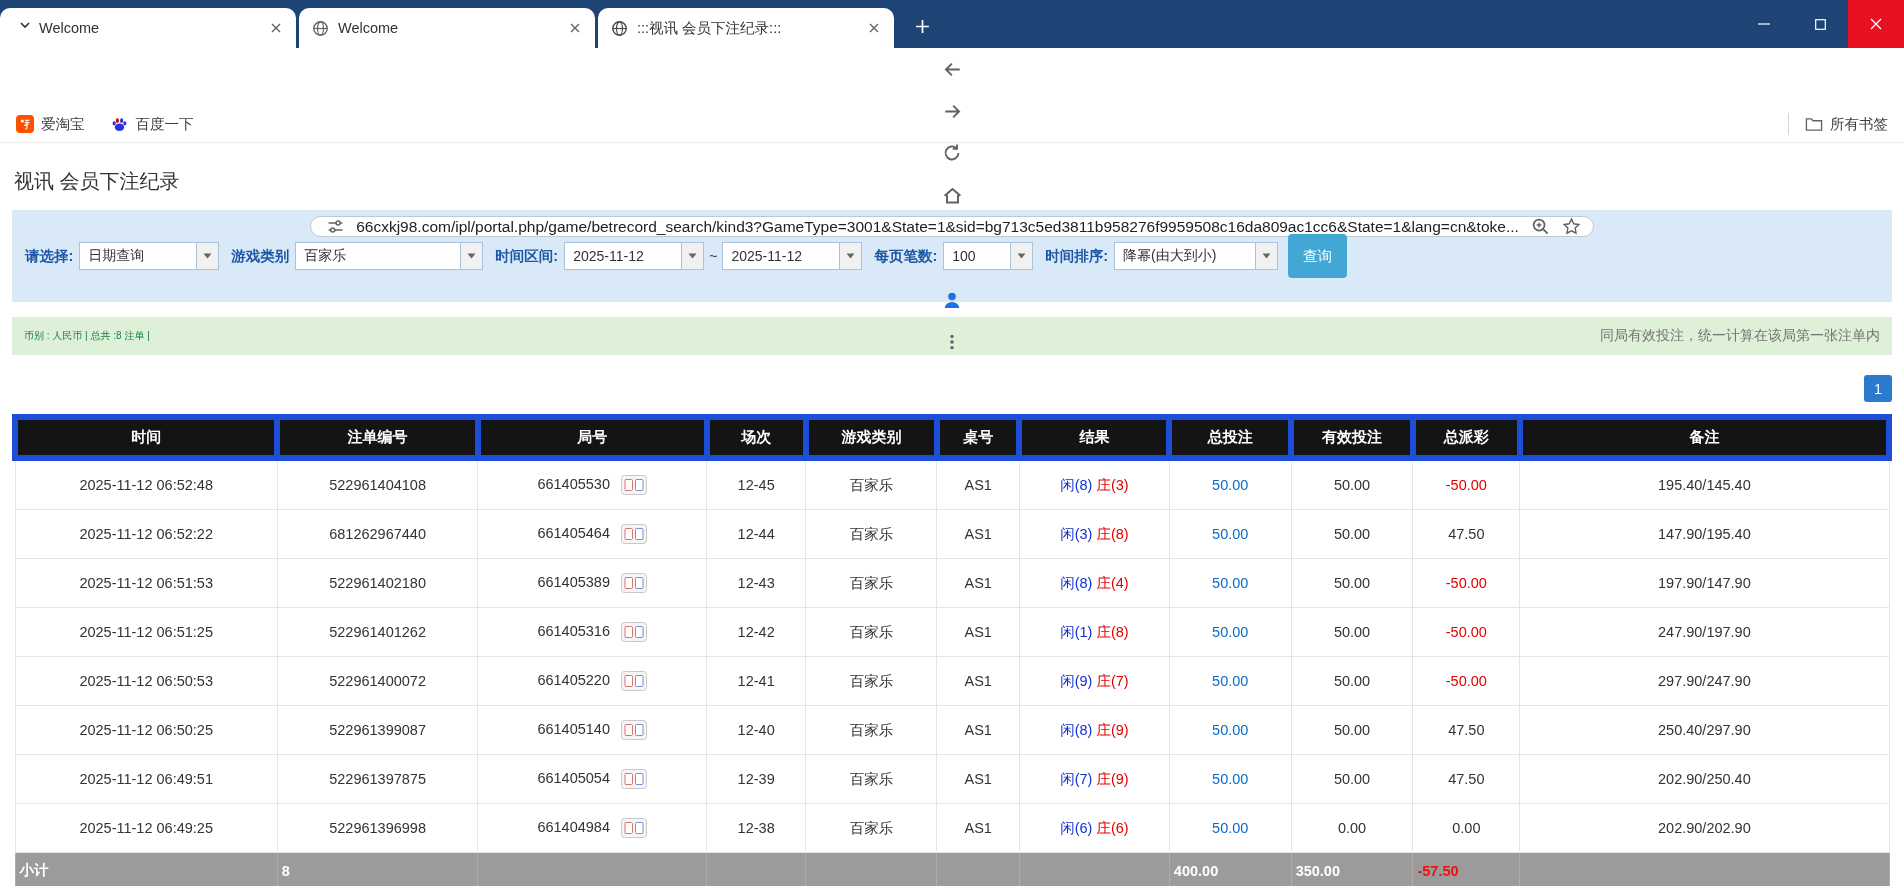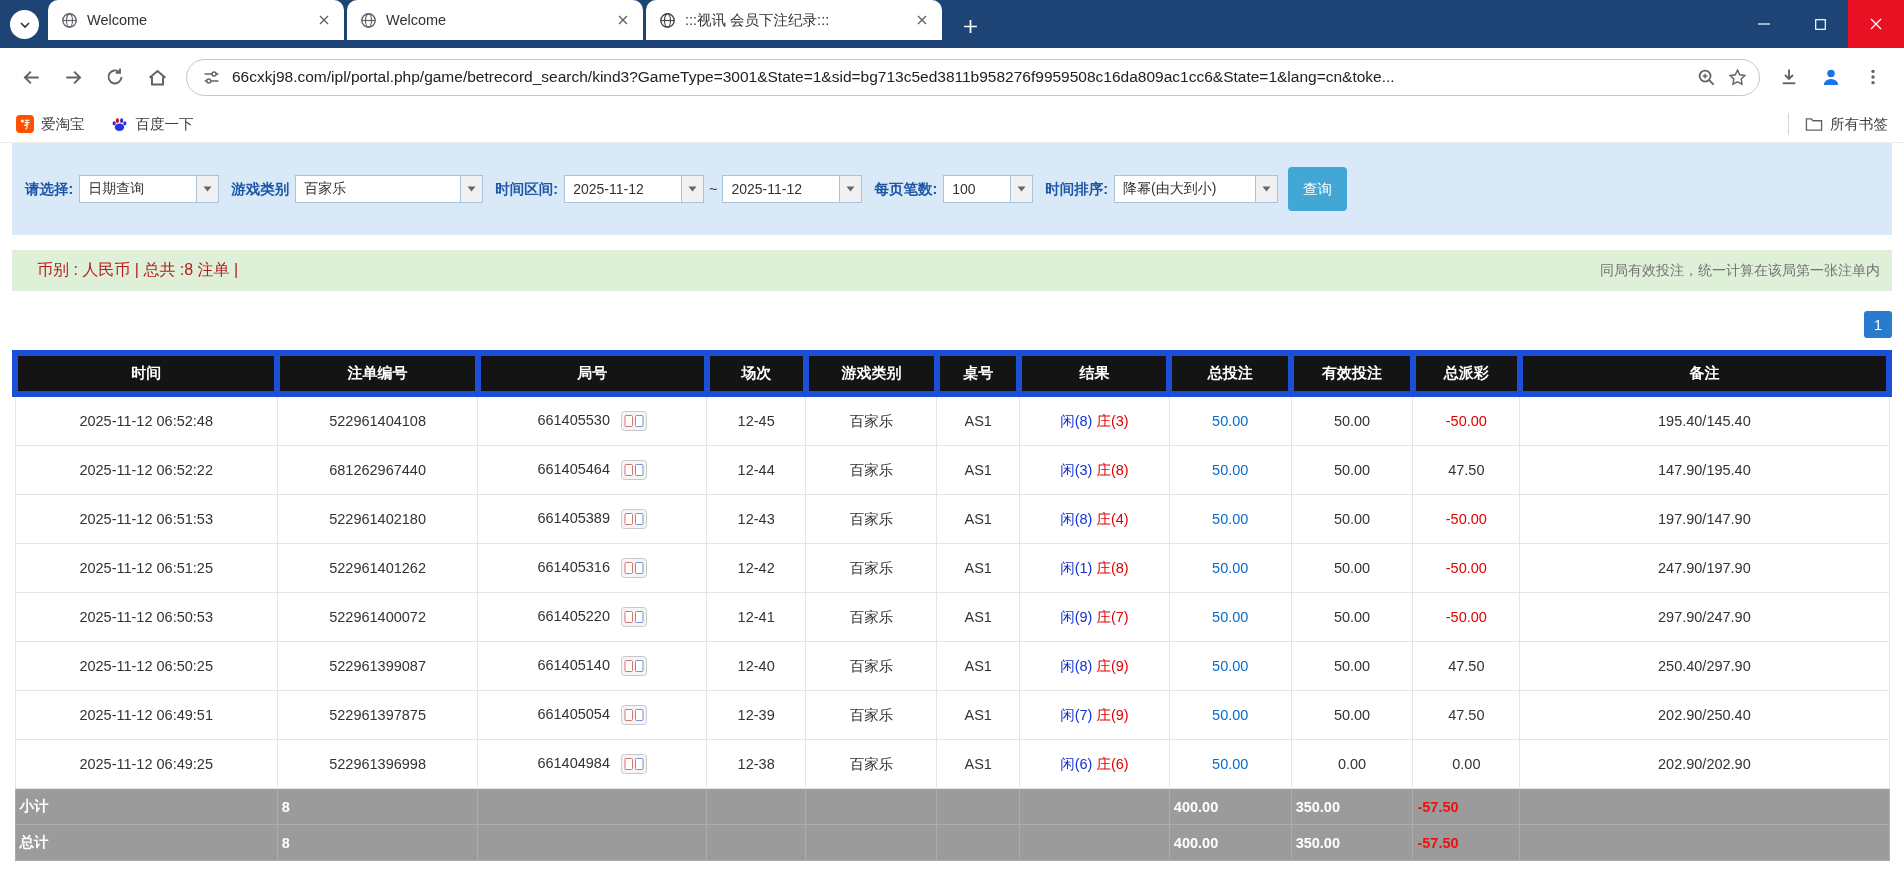--- a/index.html
+++ b/index.html
@@ -1,31 +1,31 @@
 <!DOCTYPE html>
 <html><head>
 <meta charset="utf-8">
 <style>
 *{box-sizing:border-box;margin:0;padding:0;}
 html,body{width:1904px;height:886px;}
 body{font-family:"Liberation Sans","DejaVu Sans",sans-serif;background:#fff;overflow:hidden;}
 
 
-.tabstrip{height:48px;background:#1d4475;display:flex;padding-left:48px;position:relative;}
+.tabstrip{height:48px;background:#1d4475;display:flex;align-items:flex-end;position:relative;}
 .tab-search{position:absolute;left:10px;top:10px;width:29px;height:29px;border-radius:50%;background:#fff;display:flex;align-items:center;justify-content:center;cursor:pointer;}
 .tab{width:296px;height:40px;background:#fff;border-radius:10px 10px 0 0;display:flex;align-items:center;gap:9px;padding:0 10px 0 13px;margin-right:3px;cursor:pointer;}
 .tab-title{flex:1;font-size:14.5px;color:#2f3237;white-space:nowrap;overflow:hidden;text-overflow:ellipsis;}
 .tab-close{width:20px;height:20px;border-radius:50%;display:flex;align-items:center;justify-content:center;flex:none;}
 .favicon{display:flex;flex:none;}
 .newtab{width:34px;height:34px;margin:0 0 5px 8px;display:flex;align-items:center;justify-content:center;align-self:flex-end;border-radius:50%;}
 .win-controls{position:absolute;right:0;top:0;height:48px;display:flex;}
 .winbtn{width:56px;height:48px;display:flex;align-items:center;justify-content:center;cursor:pointer;}
 .winbtn.close{background:#e81123;}
 
-.toolbar{height:58px;display:flex;align-items:center;padding:0 10px;background:#fff;}
+.toolbar{height:58px;display:flex;align-items:center;padding:0 10px;background:#fff;flex-direction:column;}
 .navbtn{width:42px;height:42px;border-radius:50%;display:flex;align-items:center;justify-content:center;flex:none;cursor:pointer;}
 .urlbar{flex:1;height:37px;border:1px solid #c3c7cd;border-radius:19px;display:flex;align-items:center;gap:12px;padding:0 12px 0 16px;margin:0 8px;background:#fff;cursor:text;}
 .url-text{flex:1;font-size:15.5px;color:#202124;white-space:nowrap;overflow:hidden;}
 .inbar{display:flex;flex:none;align-items:center;cursor:pointer;}
 
 .bookmarks{height:37px;display:flex;align-items:center;padding:0 16px;background:#fff;border-bottom:1px solid #ececec;}
 .bm{display:flex;align-items:center;gap:7px;font-size:14.5px;color:#3c4043;margin-right:26px;cursor:pointer;white-space:nowrap;}
 .bm-ico{width:18px;height:18px;display:flex;align-items:center;justify-content:center;flex:none;}
 .taobao{background:#ff5000;border-radius:4px;}
 .bm-right{margin-left:auto;display:flex;align-items:center;}
@@ -39,21 +39,21 @@
 .flabel{color:#1d57a5;font-weight:700;font-size:14.5px;margin:0 6px 0 12px;white-space:nowrap;}
 .flabel.first{margin-left:3px;}
 .fsep{color:#333;font-size:14px;margin:0 5px;}
 .combo{height:28px;background:#fff;border:1px solid #a9c3da;display:flex;align-items:center;flex:none;cursor:pointer;}
 .combo-val{flex:1;padding:0 8px;font-size:14px;color:#333;white-space:nowrap;overflow:hidden;}
 .combo-arrow{width:22px;align-self:stretch;border-left:1px solid #a9c3da;background:#f1f1f1;display:flex;align-items:center;justify-content:center;}
 .w-query{width:140px;}.w-game{width:188px;}.w-date{width:140px;}.w-per{width:90px;}.w-sort{width:164px;}
 .search-btn{margin-left:10px;background:#42a7d5;color:#fff;border:none;height:44px;padding:0 15px;border-radius:4px;font-size:14.5px;font-family:inherit;cursor:pointer;}
 
 .summary{margin-top:15px;background:#dff0d8;padding:10px 12px;display:flex;align-items:center;justify-content:space-between;}
-.summary-left{font-size:16px;color:#b91c1c;margin-left:13px;}
+.summary-left{font-size:10px;color:#15803d;}
 .summary-right{font-size:14px;color:#737373;}
 
 .pager{display:flex;justify-content:flex-end;margin:20px 0 12px;}
 .page-btn{min-width:28px;height:27px;background:#2a7ace;color:#fff;font-size:14.5px;border-radius:3px;display:flex;align-items:center;justify-content:center;cursor:pointer;padding:0 4px;}
 
 table{width:100%;border-collapse:collapse;table-layout:fixed;}
 thead th{background:#141414;color:#fff;font-size:15px;font-weight:700;padding:8px 16px;border:6px solid #1d4ed8;}
 tbody td{border:1px solid #e5e5e5;font-size:14.5px;color:#333;text-align:center;padding:14px 4px;background:#fff;white-space:nowrap;}
 tfoot td{background:#9b9b9b;color:#fff;font-weight:700;font-size:14.5px;text-align:left;padding:8px 4px;border:1px solid #acacac;}
 .c-blue{color:#0a6cc8;}
@@ -263,20 +263,21 @@
               <path d="M1.5 2.5h5.2L8.4 4.6h9.1v9.9H1.5z" fill="none" stroke="#5f6368" stroke-width="1.4"></path>
             </svg>
           </span>
         <span>所有书签</span>
       </div>
     </div>
   </div>
 </div>
 
 <div class="page">
+  <h1 class="page-title">视讯 会员下注纪录</h1>
 
   <div class="filterbar">
     <span class="flabel first">请选择:</span>
     <div class="combo w-query">
       <span class="combo-val">日期查询</span>
       <span class="combo-arrow">
           <svg width="9" height="6" viewBox="0 0 9 6">
             <path d="M0.5 0.5h8L4.5 5.5z" fill="#666"></path>
           </svg>
         </span>

